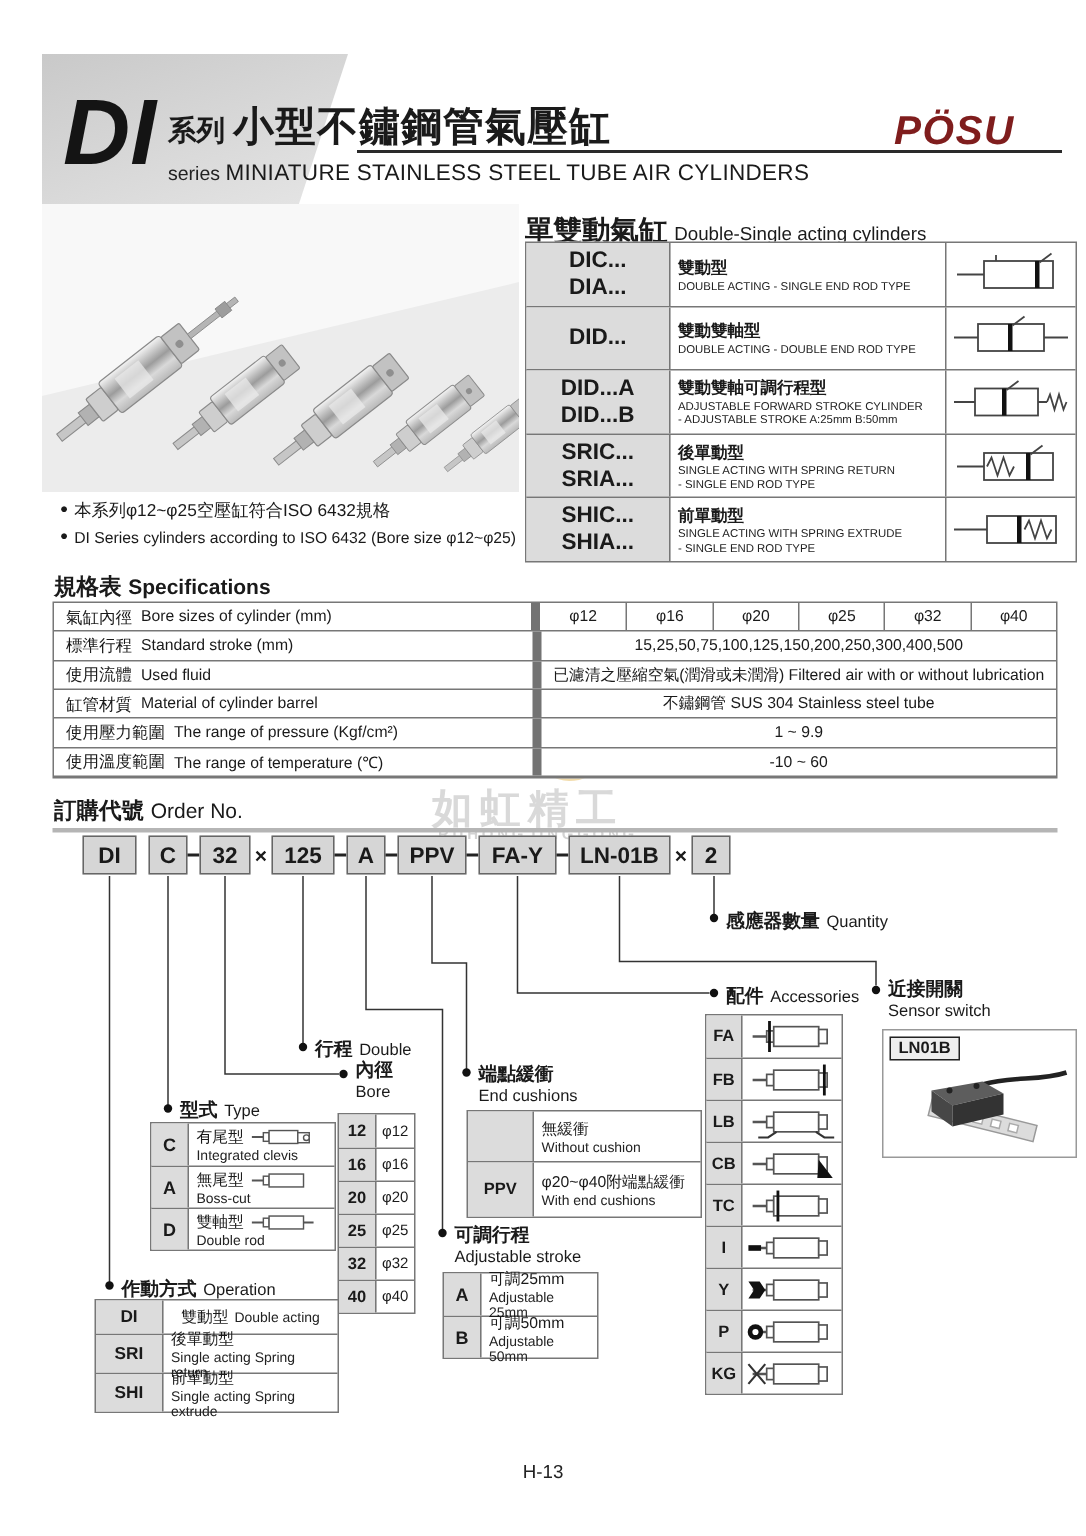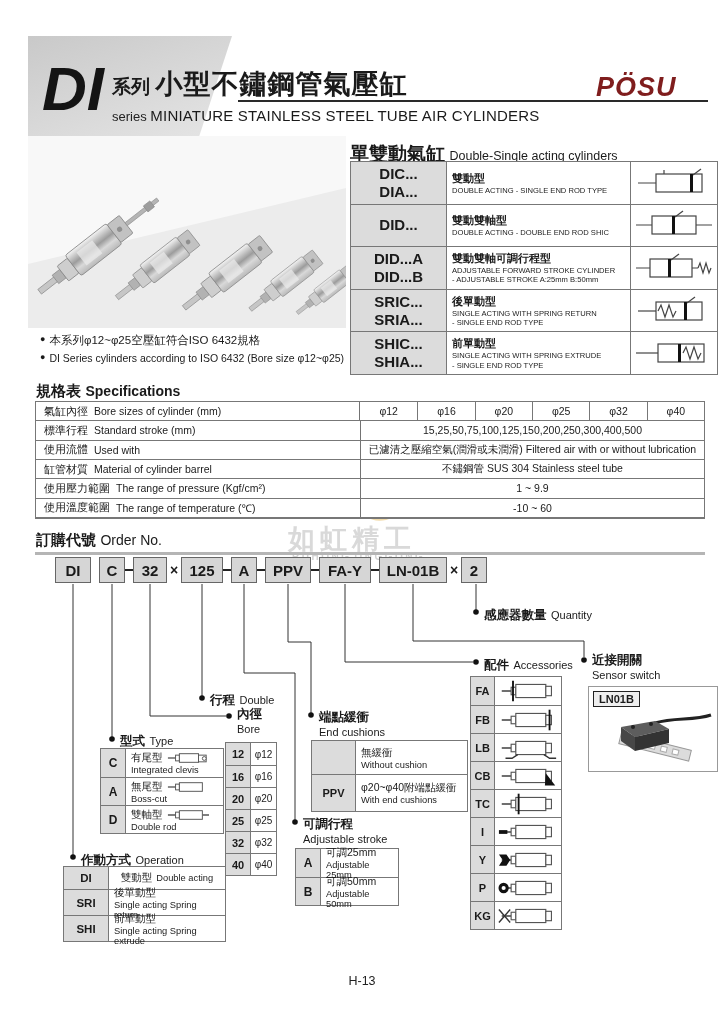--- a/index.html
+++ b/index.html
@@ -42,21 +42,21 @@
   
   .note{left:40px;font-size:11.5px}
   .note .bl{font-size:9px;vertical-align:2px;margin-right:4px}
   .note2{font-size:10.5px}
   
   .sp-title{left:36px;top:382px}
   .sp-title .lz{font-size:15px;font-weight:800}
   .sp-title .le{font-size:14px;font-weight:700}
   .specs{left:35px;top:401px;width:670px;height:118px;display:flex;flex-direction:column;border-bottom-width:2px}
   .specs .trow{flex:1;align-items:stretch}
-  .sp-lbl{width:325px;border-right:1px solid #737373;display:flex;align-items:center;padding-left:8px;box-sizing:border-box;gap:6px}
+  .sp-lbl{width:325px;border-right:6px solid #737373;display:flex;align-items:center;padding-left:8px;box-sizing:border-box;gap:6px}
   .sp-lbl .z{font-size:11px}
   .sp-lbl .e{font-size:10.5px}
   .sp-val{flex:1;display:flex;align-items:center;justify-content:center;font-size:10.5px}
   .sp-cell{width:57.5px;border-left:1px solid #777;display:flex;align-items:center;justify-content:center;font-size:10.5px;box-sizing:border-box}
   .sp-cell.first{border-left:none}
   
   .or-title{left:36px;top:531px}
   .or-title .lz{font-size:15px;font-weight:700}
   .or-title .le{font-size:14px}
   .or-line{left:35px;top:552px;width:670px;height:3px;background:#b5b5b5}
@@ -158,21 +158,21 @@
           <path class="d" d="M59 8l8-6"></path>
       </svg>
     </div>
   </div>
   <div class="trow">
     <div class="cc at-code">
         <div>DID...</div>
       </div>
     <div class="dc at-desc">
         <div class="zh">雙動雙軸型</div>
-        <div class="en">DOUBLE ACTING - DOUBLE END ROD SHIC</div>
+        <div class="en">DOUBLE ACTING - DOUBLE END ROD TYPE</div>
       </div>
     <div class="at-diag">
       <svg width="80" height="32" viewBox="0 0 80 32">
         <path class="d" d="M2 16h16M62 16h16"></path>
           <rect class="d" x="18" y="7" width="44" height="18"></rect>
         <rect class="p" x="38" y="7" width="3" height="18"></rect>
           <path class="d" d="M41 8l8-6"></path>
       </svg>
     </div>
   </div>
@@ -271,21 +271,21 @@
   <div class="trow">
     <div class="sp-lbl">
         <span class="z">標準行程</span>
         <span class="e">Standard stroke  (mm)</span>
       </div>
     <div class="sp-val">15,25,50,75,100,125,150,200,250,300,400,500</div>
   </div>
   <div class="trow">
     <div class="sp-lbl">
         <span class="z">使用流體</span>
-        <span class="e">Used with</span>
+        <span class="e">Used fluid</span>
       </div>
     <div class="sp-val">已濾清之壓縮空氣(潤滑或未潤滑) Filtered air with or without lubrication</div>
   </div>
   <div class="trow">
     <div class="sp-lbl">
         <span class="z">缸管材質</span>
         <span class="e">Material of cylinder barrel</span>
       </div>
     <div class="sp-val">不鏽鋼管 SUS 304 Stainless steel tube</div>
   </div>

